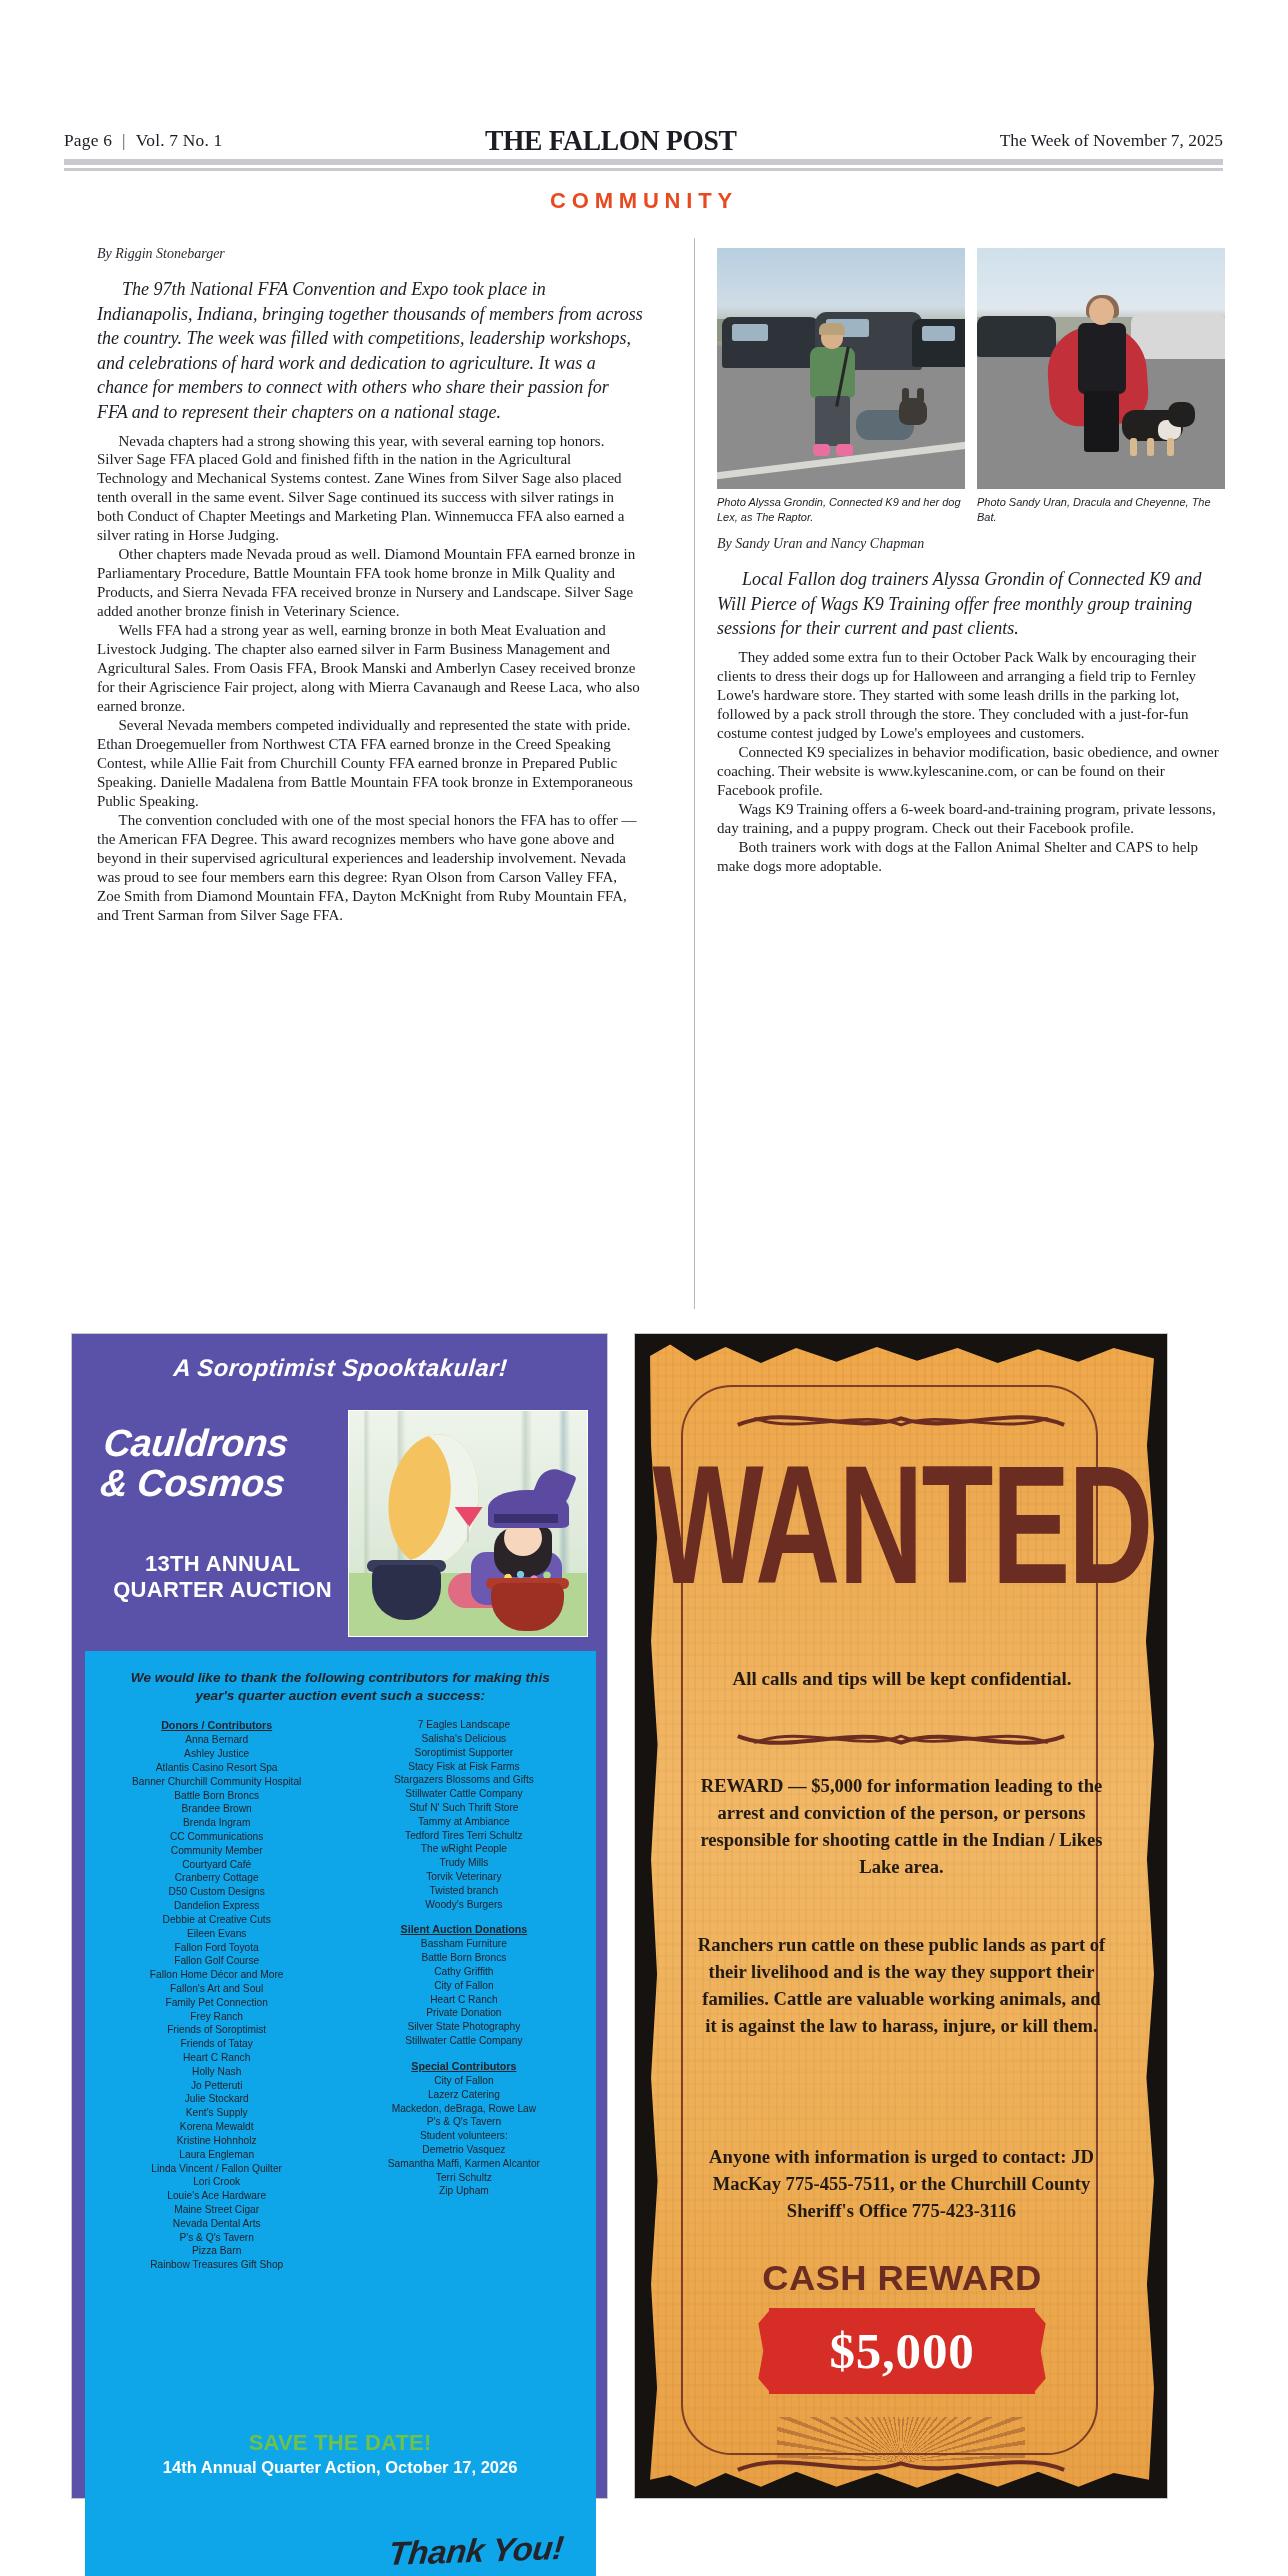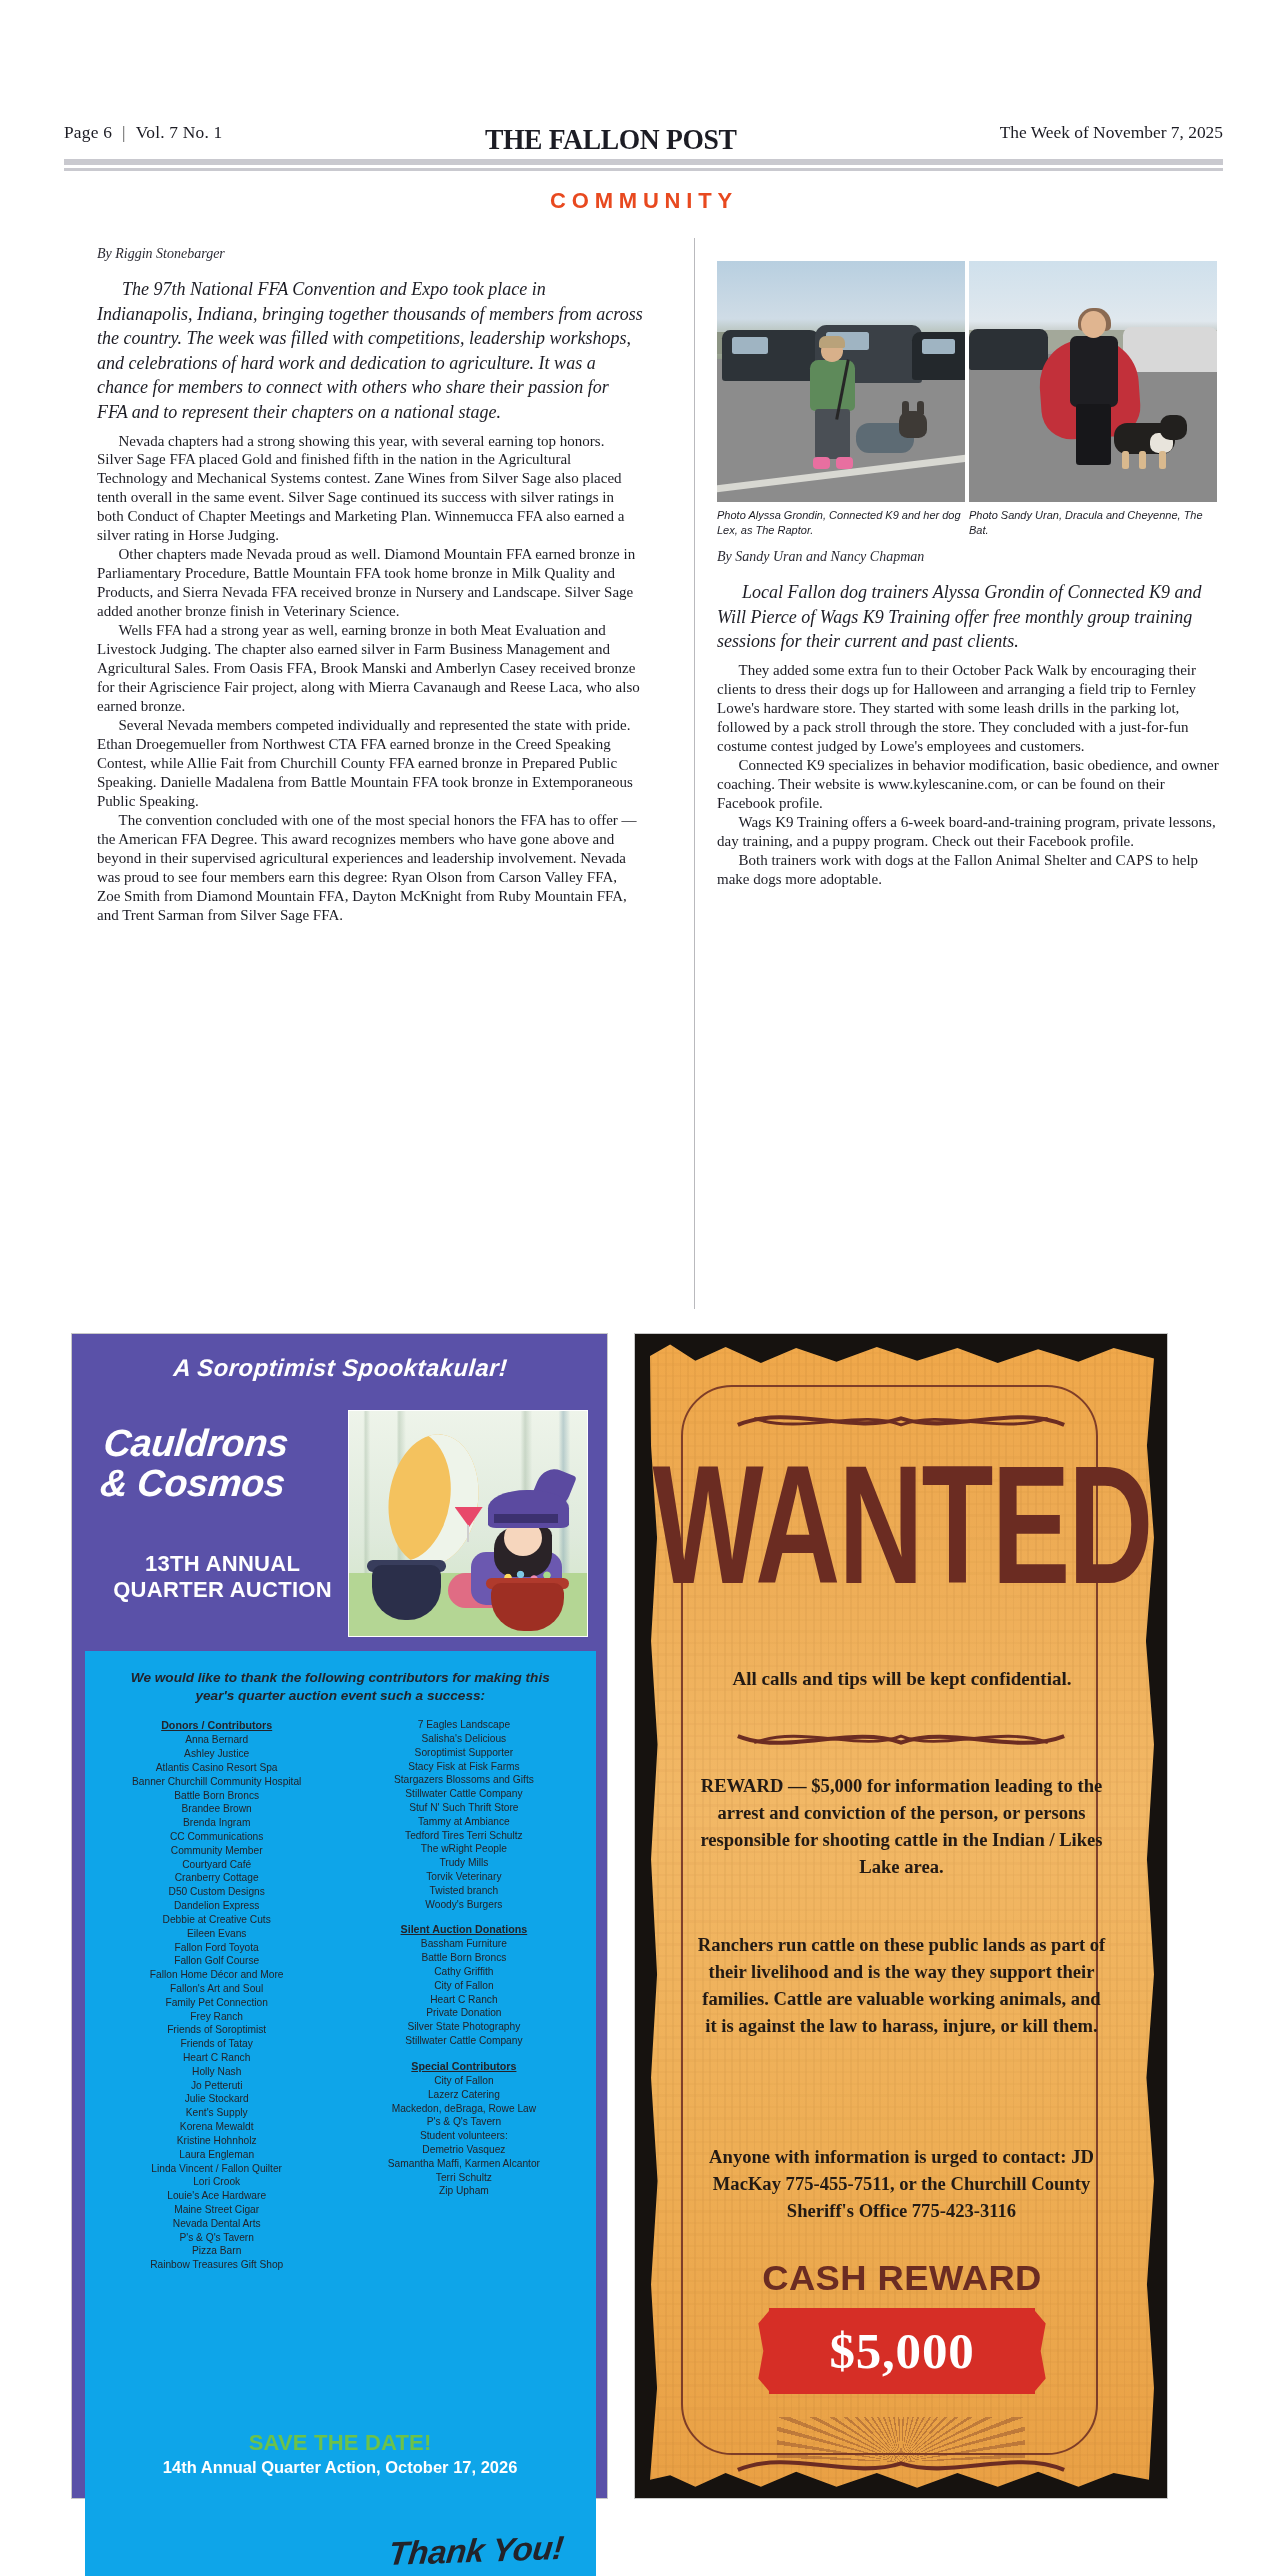--- a/index.html
+++ b/index.html
@@ -1,20 +1,20 @@
 <!DOCTYPE html>
 <html style="font-size:13.2px"><head>
 <meta charset="utf-8">
 <style>
   html,body{margin:0;padding:0;background:#ffffff;}
   body{width:1288px;height:2576px;font-family:"Liberation Serif",serif;color:#1c1c24;overflow:hidden;}
   .page{position:relative;width:1288px;height:2576px;background:#fff;}
 
   
-  .masthead{position:absolute;left:64px;top:122px;width:1159px;height:36px;display:flex;align-items:flex-start;justify-content:space-between;}
+  .masthead{position:absolute;left:64px;top:122px;width:1159px;height:36px;display:flex;align-items:center;justify-content:space-between;}
   .mh-left{font-family:"Liberation Serif",serif;font-size:17.4px;letter-spacing:0.2px;white-space:nowrap;}
   .mh-left .sep{margin:0 10px;color:#555;}
   .mh-title{font-family:"Liberation Serif",serif;font-weight:bold;font-size:30px;letter-spacing:-0.4px;transform:scaleX(.92);transform-origin:center bottom;white-space:nowrap;}
   .mh-right{font-family:"Liberation Serif",serif;font-size:17.4px;white-space:nowrap;}
   .rule{position:absolute;left:64px;width:1159px;background:#c9c9cf;}
   .rule.r1{top:159px;height:5.8px;}
   .rule.r2{top:168px;height:2.5px;}
 
   .section-title{position:absolute;left:0;top:188px;width:1288px;text-align:center;
     font-family:"Liberation Sans",sans-serif;font-weight:bold;font-size:22px;letter-spacing:5.8px;color:#e8491f;}
@@ -29,21 +29,21 @@
   h1.headline{margin:0;text-align:center;font-family:"Liberation Serif",serif;font-weight:bold;
     font-size:32px;line-height:1.18;letter-spacing:-0.2px;color:#22222c;}
   .byline{margin:8.3px 0 0 0;font-family:"Liberation Serif",serif;font-style:italic;font-size:14px;color:#2a2a33;}
   p.lede{margin:15px 0 0 0;font-family:"Liberation Serif",serif;font-style:italic;font-size:18px;
     line-height:1.36;text-indent:25px;color:#1c1c24;}
   p.body{margin:0;font-family:"Liberation Serif",serif;font-size:15px;line-height:1.265;
     text-indent:21.5px;text-align:left;color:#1c1c24;}
   .spacer-sm{height:7.4px;}
 
   
-  .photos{margin-top:23px;display:flex;gap:4px;align-items:flex-end;}
+  .photos{margin-top:10px;display:flex;gap:12px;align-items:flex-end;}
   .photo-wrap{width:248px;}
   .photo{width:248px;height:241px;position:relative;overflow:hidden;background:#9aa1a6;}
   .cap{margin-top:5.8px;font-family:"Liberation Sans",sans-serif;font-style:italic;font-size:11px;
     line-height:1.35;color:#1c1c24;}
 
   
   .ph1-sky{position:absolute;inset:0;background:linear-gradient(#b8cfe0 0%,#cfdce6 24%,#a8b2a0 34%,#8e9787 42%,#6e6e6e 50%,#7d7d7d 100%);}
   .ph1-hills{position:absolute;left:0;top:71px;width:100%;height:21.5px;background:#8d9585;}
   .ph1-lot{position:absolute;left:0;top:98px;width:100%;height:144px;background:#8c8c8c;}
   .ph1-line{position:absolute;left:-16.5px;top:208px;width:298px;height:7.4px;background:#d8d8d2;transform:rotate(-7deg);}

